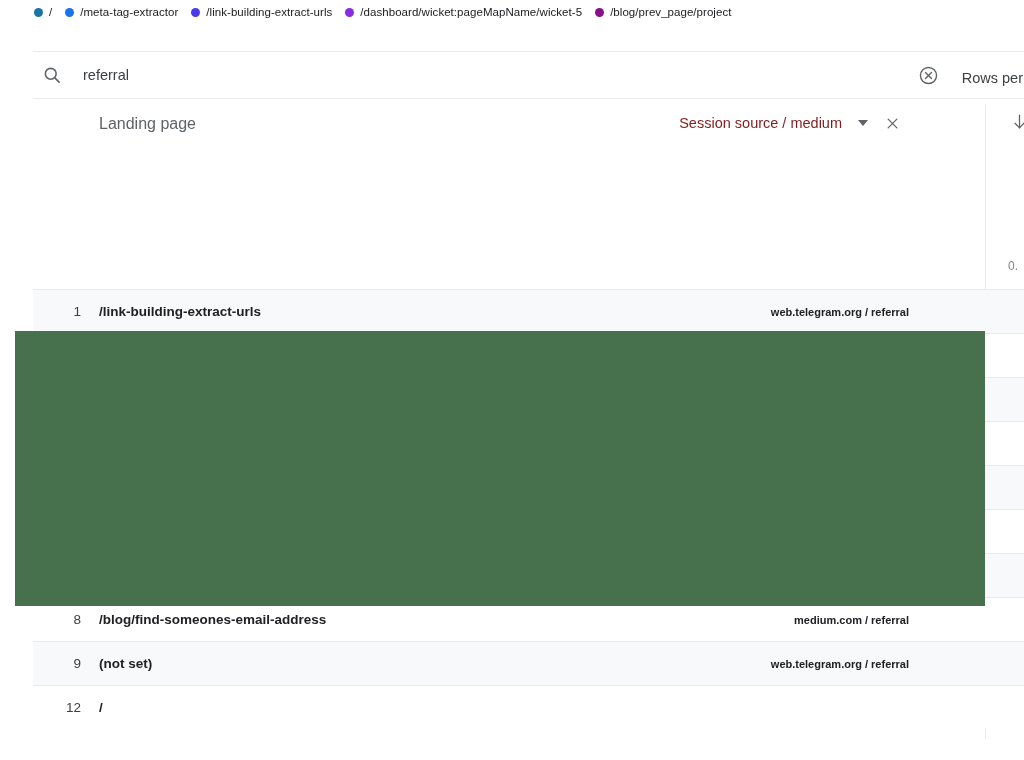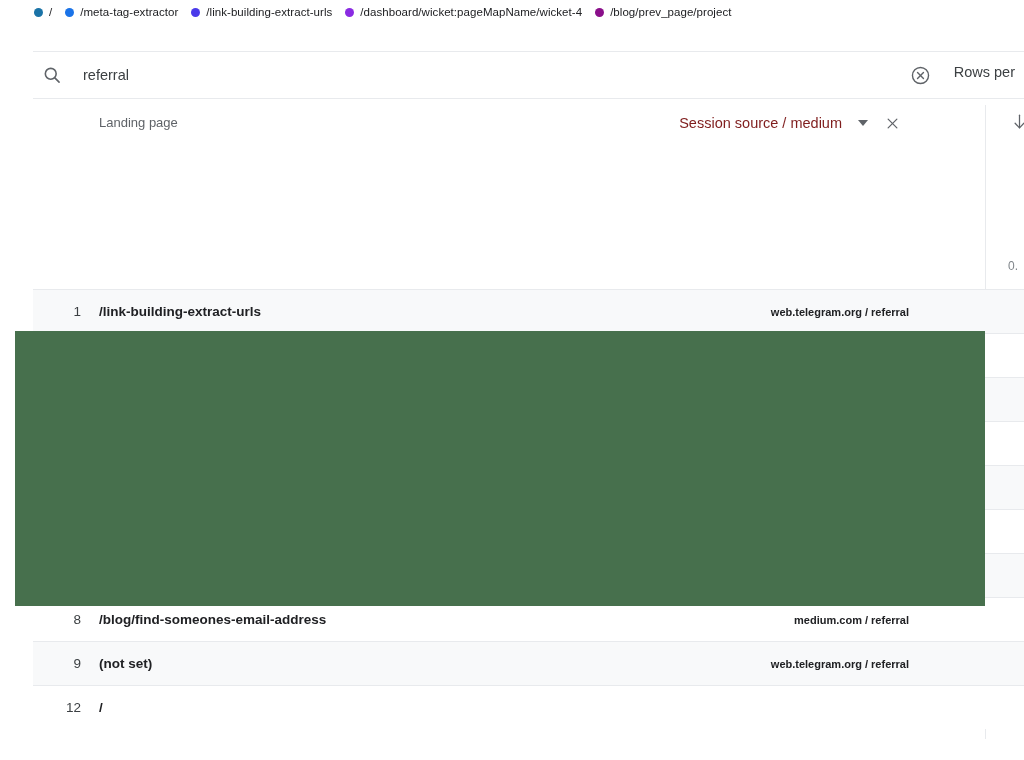--- a/index.html
+++ b/index.html
@@ -63,22 +63,22 @@
     display: flex; align-items: center; justify-content: center;
   }
   .search-value {
     margin-left: 20px;
     font-size: 14.5px;
     color: #3c4043;
   }
   .search-right {
     margin-left: auto;
     display: flex;
-    align-items: flex-start;
-    padding-right: 9px;
+    align-items: flex-end;
+    padding-right: 1px;
   }
   .clear-icon {
     width: 22px; height: 22px;
     margin-right: 22px;
     flex: 0 0 auto;
     display: flex; align-items: center; justify-content: center;
   }
   .rows-per-label {
     font-size: 14.5px;
     color: #3c4043;
@@ -95,21 +95,21 @@
 
   
   .thead {
     position: absolute;
     left: 0; top: 0;
     width: 991px; height: 190px;
   }
   .th-landing {
     position: absolute;
     left: 66px; top: 16px;
-    font-size: 13px;
+    font-size: 16px;
     color: #5f6368;
   }
   .th-session {
     position: absolute;
     right: 124px; top: 16px;
     display: flex;
     align-items: center;
     gap: 16px;
   }
   .th-session-label {
@@ -223,21 +223,21 @@
       <div class="legend-item">
         <span class="legend-dot" style="background: rgb(26, 115, 232);"></span>
         <span class="legend-label">/meta-tag-extractor</span>
       </div>
       <div class="legend-item">
         <span class="legend-dot" style="background: rgb(74, 58, 234);"></span>
         <span class="legend-label">/link-building-extract-urls</span>
       </div>
       <div class="legend-item">
         <span class="legend-dot" style="background: rgb(138, 43, 226);"></span>
-        <span class="legend-label">/dashboard/wicket:pageMapName/wicket-4</span>
+        <span class="legend-label">/dashboard/wicket:pageMapName/wicket-5</span>
       </div>
       <div class="legend-item">
         <span class="legend-dot" style="background: rgb(138, 15, 138);"></span>
         <span class="legend-label">/blog/prev_page/project</span>
       </div>
     </div>
 
   <div class="search-row">
     <span class="search-icon">
       <svg width="20" height="20" viewBox="0 0 24 24" fill="none" stroke="#5f6368" stroke-width="1.9">

